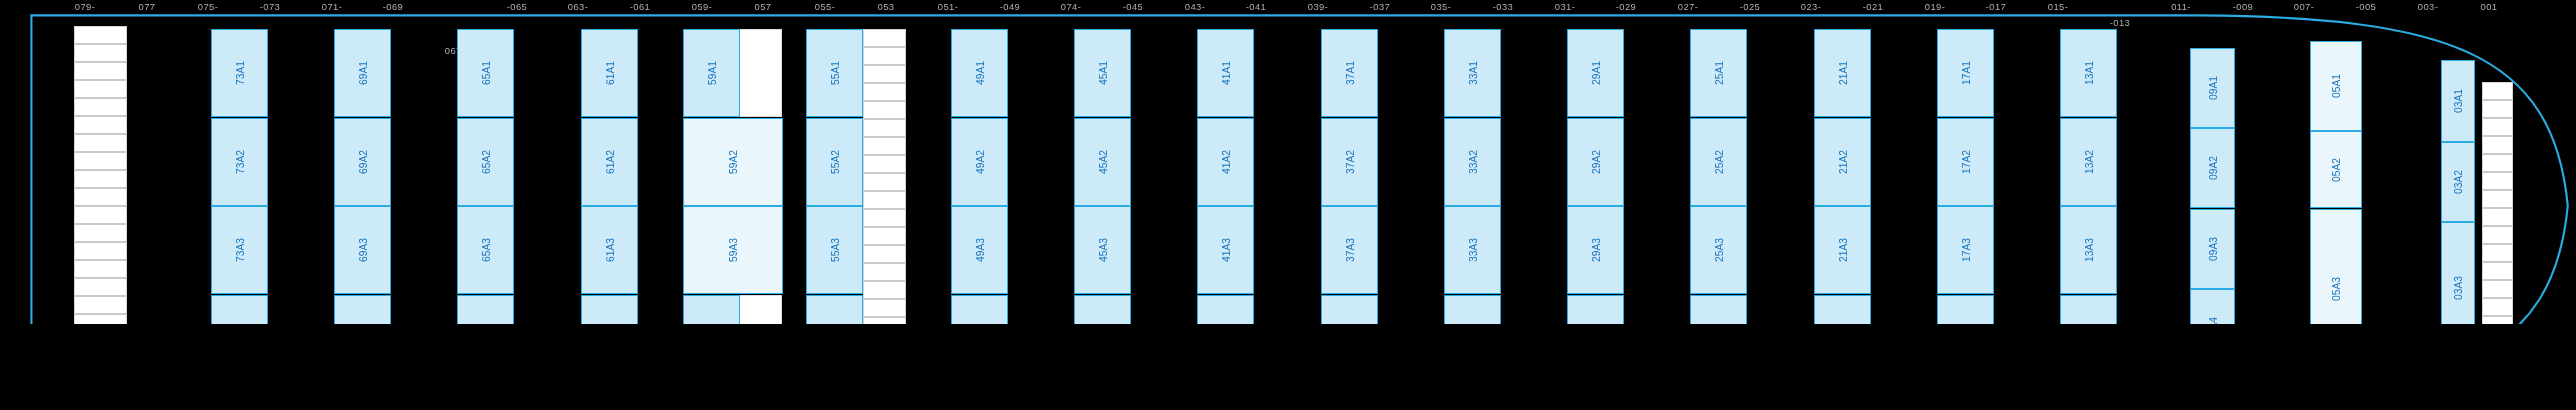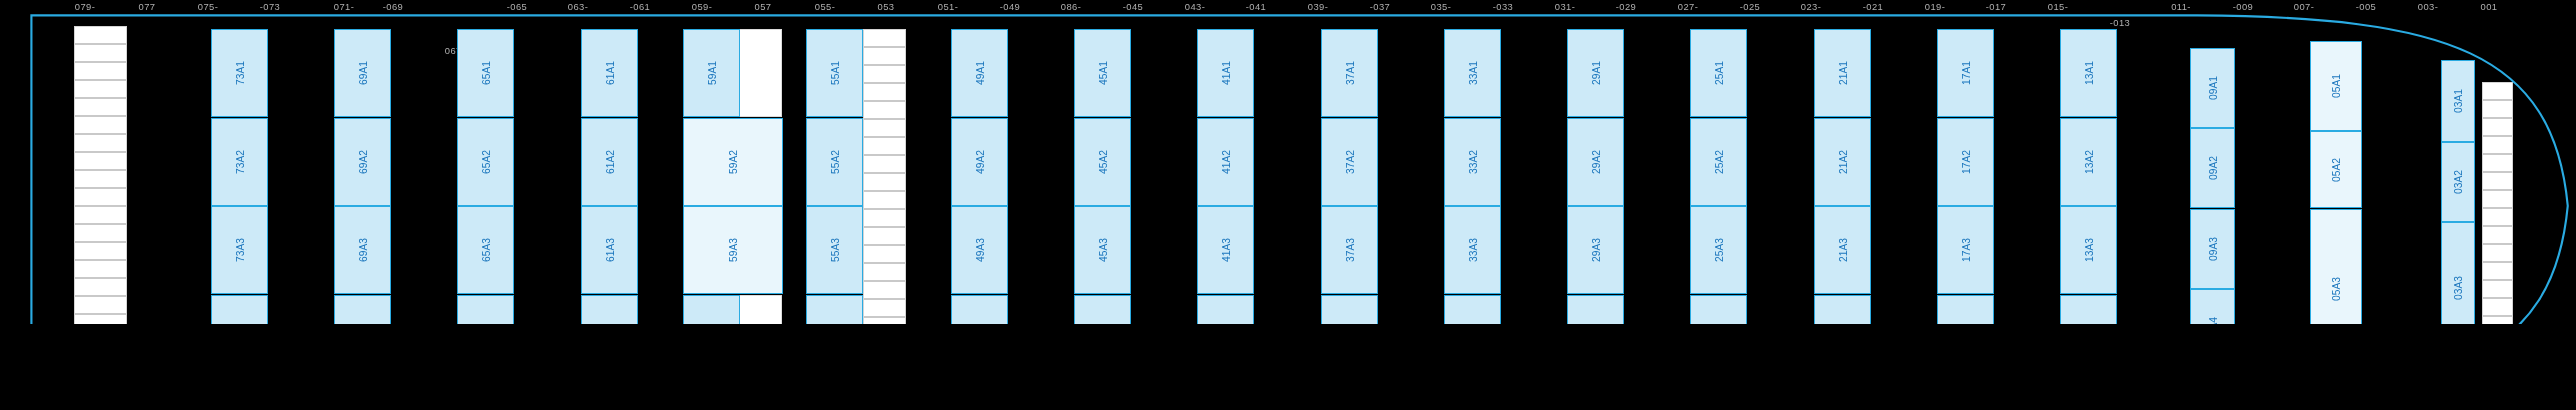--- a/index.html
+++ b/index.html
@@ -41,33 +41,33 @@
 </style>
 </head>
 <body>
 
 <div id="stage">
   <div id="ruler">
       <span class="tick" style="left: 85px;">079-</span>
       <span class="tick" style="left: 147px;">077</span>
       <span class="tick" style="left: 208px;">075-</span>
       <span class="tick" style="left: 270px;">-073</span>
-      <span class="tick" style="left: 332px; margin-left: 12px;">071-</span>
+      <span class="tick" style="left: 332px;">071-</span>
       <span class="tick" style="left: 393px;">-069</span>
       <span class="tick" style="left: 455px; margin-top: 44px;">067-</span>
       <span class="tick" style="left: 517px;">-065</span>
       <span class="tick" style="left: 578px;">063-</span>
       <span class="tick" style="left: 640px;">-061</span>
       <span class="tick" style="left: 702px;">059-</span>
       <span class="tick" style="left: 763px;">057</span>
       <span class="tick" style="left: 825px;">055-</span>
       <span class="tick" style="left: 886px;">053</span>
       <span class="tick" style="left: 948px;">051-</span>
       <span class="tick" style="left: 1010px;">-049</span>
-      <span class="tick" style="left: 1071px;">086-</span>
+      <span class="tick" style="left: 1071px;">074-</span>
       <span class="tick" style="left: 1133px;">-045</span>
       <span class="tick" style="left: 1195px;">043-</span>
       <span class="tick" style="left: 1256px;">-041</span>
       <span class="tick" style="left: 1318px;">039-</span>
       <span class="tick" style="left: 1380px;">-037</span>
       <span class="tick" style="left: 1441px;">035-</span>
       <span class="tick" style="left: 1503px;">-033</span>
       <span class="tick" style="left: 1565px;">031-</span>
       <span class="tick" style="left: 1626px;">-029</span>
       <span class="tick" style="left: 1688px;">027-</span>

